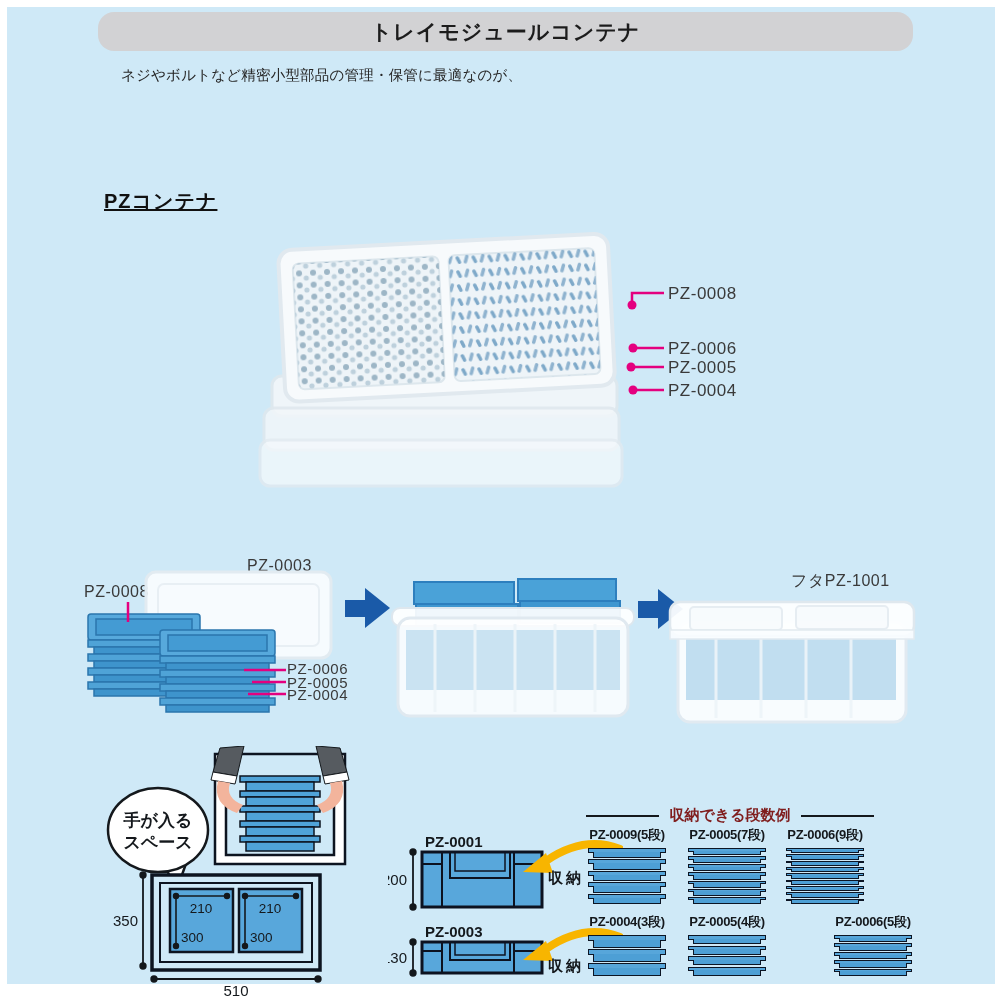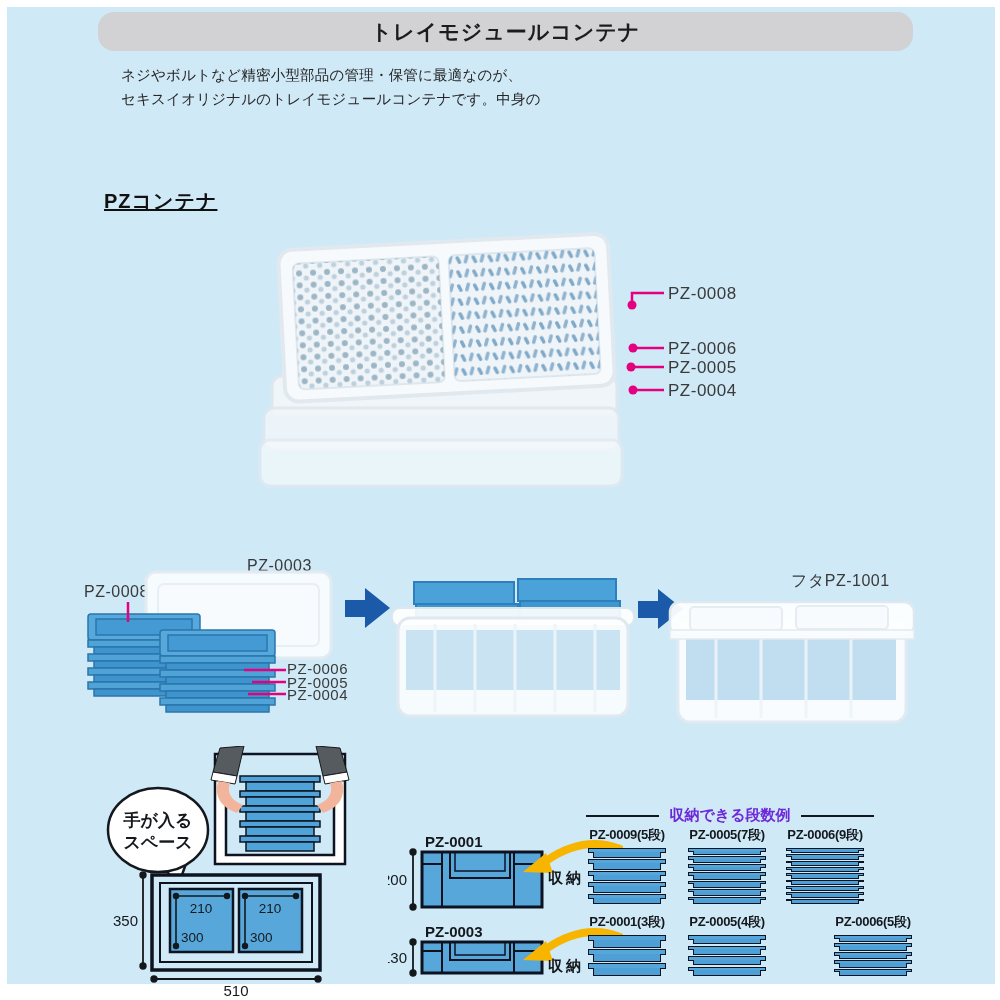--- a/index.html
+++ b/index.html
@@ -26,42 +26,41 @@
   
   .block-arrow { position:absolute; display:flex; align-items:center; }
   .block-arrow .stem { width:20px; height:17px; background:#1a5aa8; }
   .block-arrow .head { width:0; height:0; border-top:20px solid transparent; border-bottom:20px solid transparent; border-left:25px solid #1a5aa8; }
 
   svg text { font-family:"Liberation Sans","DejaVu Sans",sans-serif; }
 
   
   .storage-header { position:absolute; left:586px; top:806px; width:288px; display:flex; align-items:center; }
   .storage-header .rule { flex:1; height:2px; background:#14181c; }
-  .storage-header .txt { margin:0 10px; font-size:15px; font-weight:bold; color:#6d28d9; white-space:nowrap; }
+  .storage-header .txt { margin:0 10px; font-size:15px; font-weight:bold; color:#7f1d1d; white-space:nowrap; }
   .storage-cell { position:absolute; width:90px; text-align:center; }
   .storage-cell .lbl { font-size:13px; font-weight:bold; color:#14181c; white-space:nowrap; letter-spacing:-0.3px; }
   .stack { width:78px; margin:4px auto 0; display:flex; flex-direction:column; }
   .stack.tall { height:57px; }
   .stack.short { height:42px; }
   .stack .tier { flex:1; display:flex; flex-direction:column; align-items:center; }
   .stack .rim { width:100%; height:44%; background:#57a6da; border:1.5px solid #0c1524; }
   .stack .tbody { width:86%; height:56%; background:#4d9fd5; border:1.5px solid #0c1524; border-top:none; margin-top:-1px; }
 </style>
 </head>
 <body>
 
 <div class="panel"></div>
 
 <div class="title-bar">
   <span>トレイモジュールコンテナ</span>
 </div>
 
 <div class="intro">
   <div>ネジやボルトなど精密小型部品の管理・保管に最適なのが、</div>
-  <div>セキスイオリジナルのトレイモジュールコンテナです。中身の</div>
 </div>
 
 <div class="section-heading">PZコンテナ</div>
 
 <svg class="abs" style="left:242px;top:226px;" width="400" height="268" viewBox="0 0 400 268">
   <defs>
     <pattern id="nuts" width="14" height="12" patternUnits="userSpaceOnUse">
       <circle cx="4" cy="4" r="3" fill="#9db6c6"></circle>
       <circle cx="11" cy="9" r="2.6" fill="#bdd0dc"></circle>
     </pattern>
@@ -399,21 +398,21 @@
         <div class="rim"></div>
         <div class="tbody"></div>
       </div>
       <div class="tier">
         <div class="rim"></div>
         <div class="tbody"></div>
       </div>
     </div>
 </div>
 <div class="storage-cell" style="left:582px;top:913px;">
-  <div class="lbl">PZ-0001(3段)</div>
+  <div class="lbl">PZ-0004(3段)</div>
   <div class="stack short">
       <div class="tier">
         <div class="rim"></div>
         <div class="tbody"></div>
       </div>
       <div class="tier">
         <div class="rim"></div>
         <div class="tbody"></div>
       </div>
       <div class="tier">

